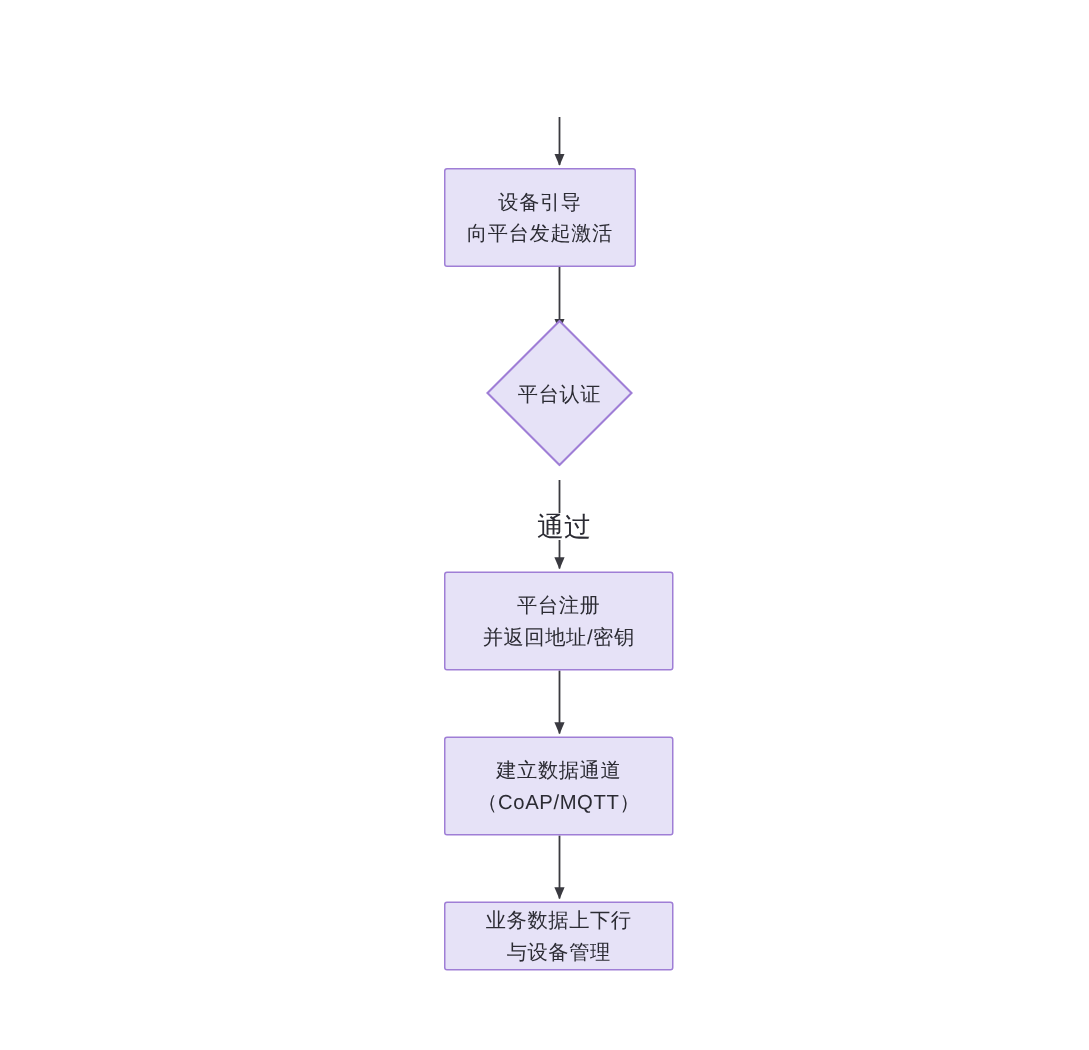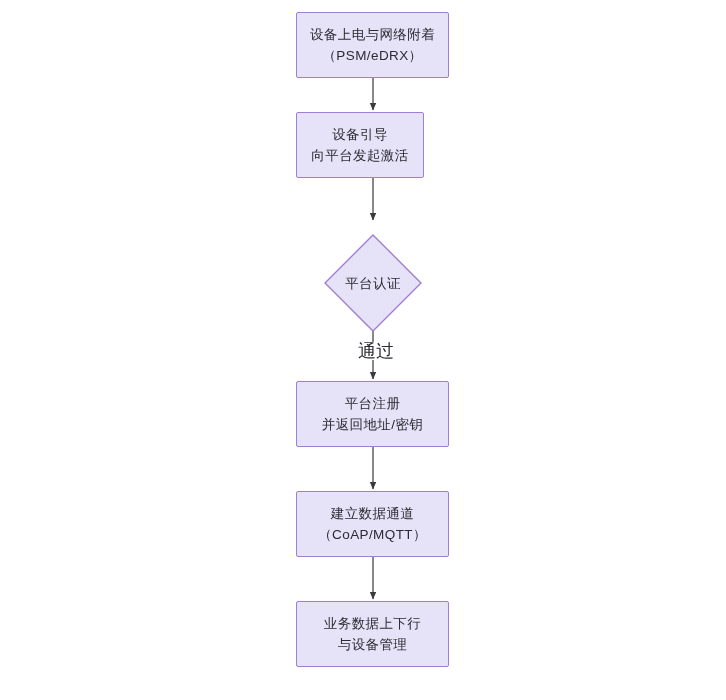--- a/index.html
+++ b/index.html
@@ -104,47 +104,43 @@
 
     <line x1="373" y1="178" x2="373" y2="220" stroke="#3a3a40" stroke-width="1.2" marker-end="url(#arrowhead)"></line>
 
     <line x1="373" y1="320" x2="373" y2="379" stroke="#3a3a40" stroke-width="1.2" marker-end="url(#arrowhead)"></line>
 
     <line x1="373" y1="447" x2="373" y2="489" stroke="#3a3a40" stroke-width="1.2" marker-end="url(#arrowhead)"></line>
 
     <line x1="373" y1="557" x2="373" y2="599" stroke="#3a3a40" stroke-width="1.2" marker-end="url(#arrowhead)"></line>
   </svg>
 
-  <div class="node node-box" style="left:296px; top:12px; width:153px; height:66px;">
-    <div class="node-label">设备上电与网络附着
-（PSM/eDRX）</div>
-  </div>
 
   <div class="node node-box" style="left:296px; top:112px; width:128px; height:66px;">
     <div class="node-label">设备引导
 向平台发起激活</div>
   </div>
 
-  <div class="node node-diamond" style="left:324px; top:234px;">
+  <div class="node node-diamond" style="left:324px; top:213px;">
     <svg class="diamond-shape" viewBox="0 0 98 98" xmlns="http://www.w3.org/2000/svg">
       <polygon points="49,1 97,49 49,97 1,49" fill="#e6e2f7" stroke="#9f7ed6" stroke-width="1.4"></polygon>
     </svg>
     <div class="node-label">平台认证</div>
   </div>
 
   <div class="edge-label" style="left:354px; top:342px; width:38px;">通过</div>
 
   <div class="node node-box" style="left:296px; top:381px; width:153px; height:66px;">
     <div class="node-label">平台注册
 并返回地址/密钥</div>
   </div>
 
   <div class="node node-box" style="left:296px; top:491px; width:153px; height:66px;">
     <div class="node-label">建立数据通道
 （CoAP/MQTT）</div>
   </div>
 
-  <div class="node node-box" style="left:296px; top:601px; width:153px; height:66px;">
+  <div class="node node-box" style="left:296px; top:601px; width:153px; height:46px;">
     <div class="node-label">业务数据上下行
 与设备管理</div>
   </div>
 
 </div>
 
 </body></html>

